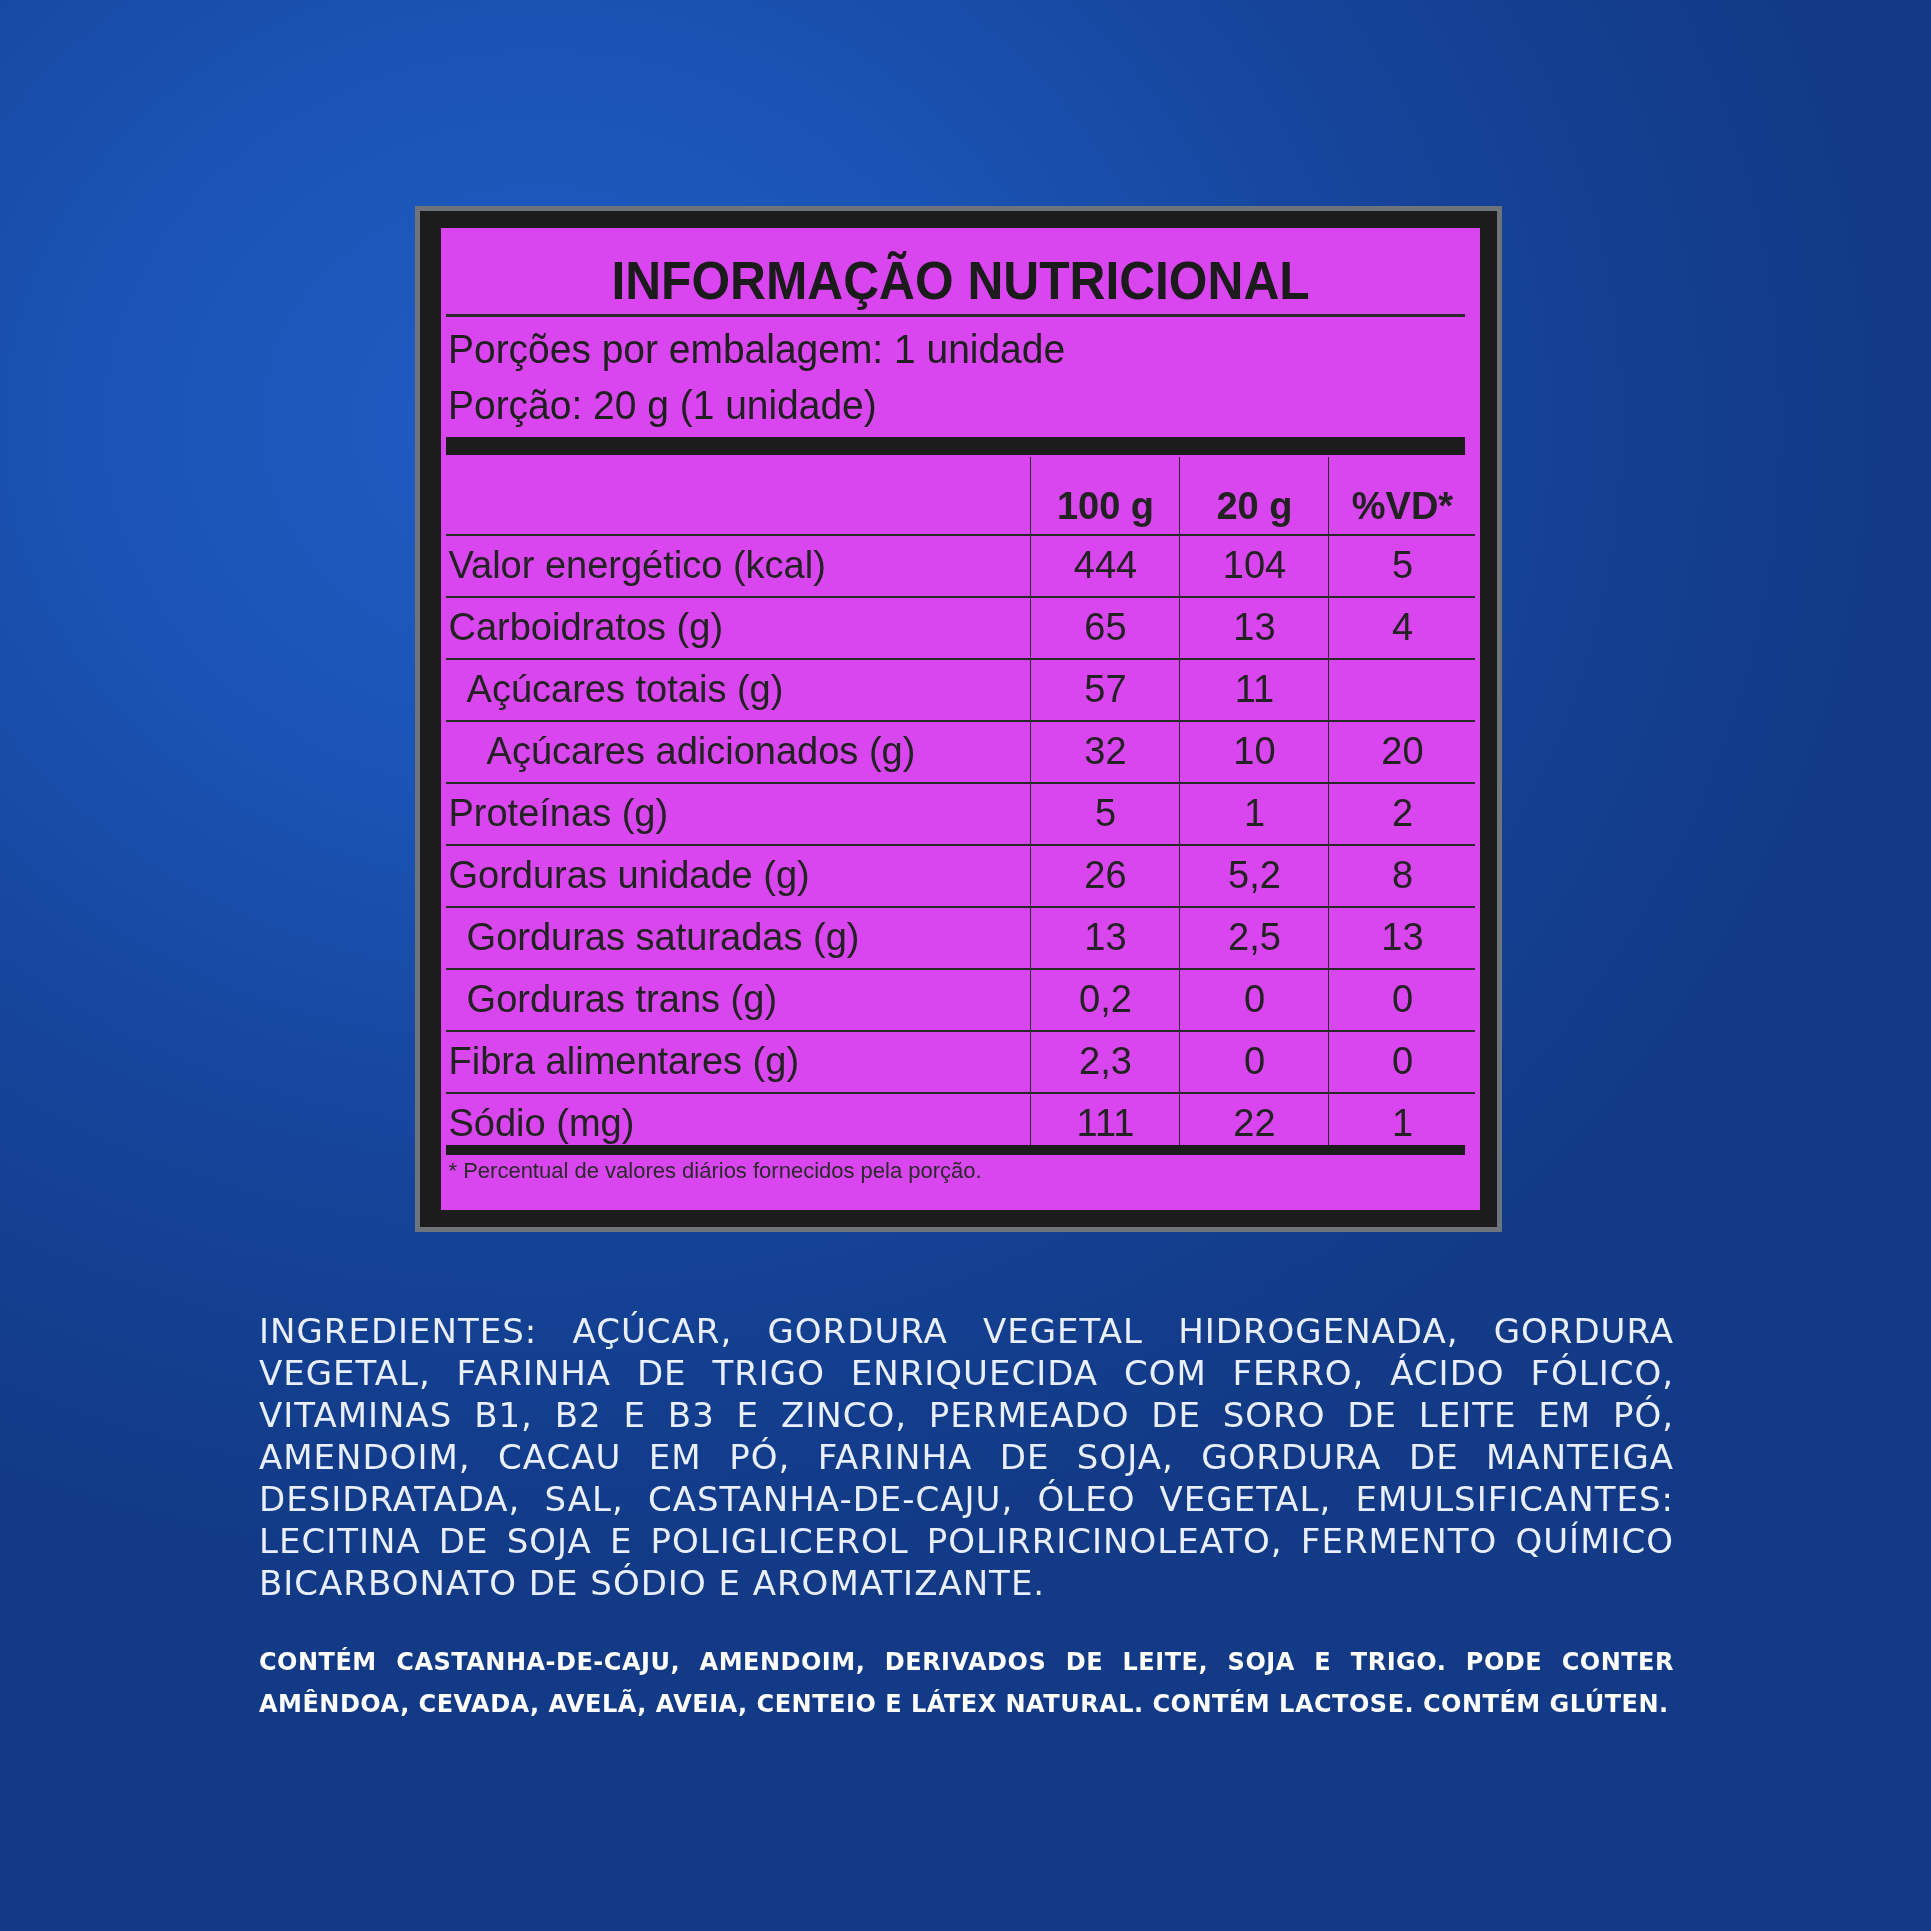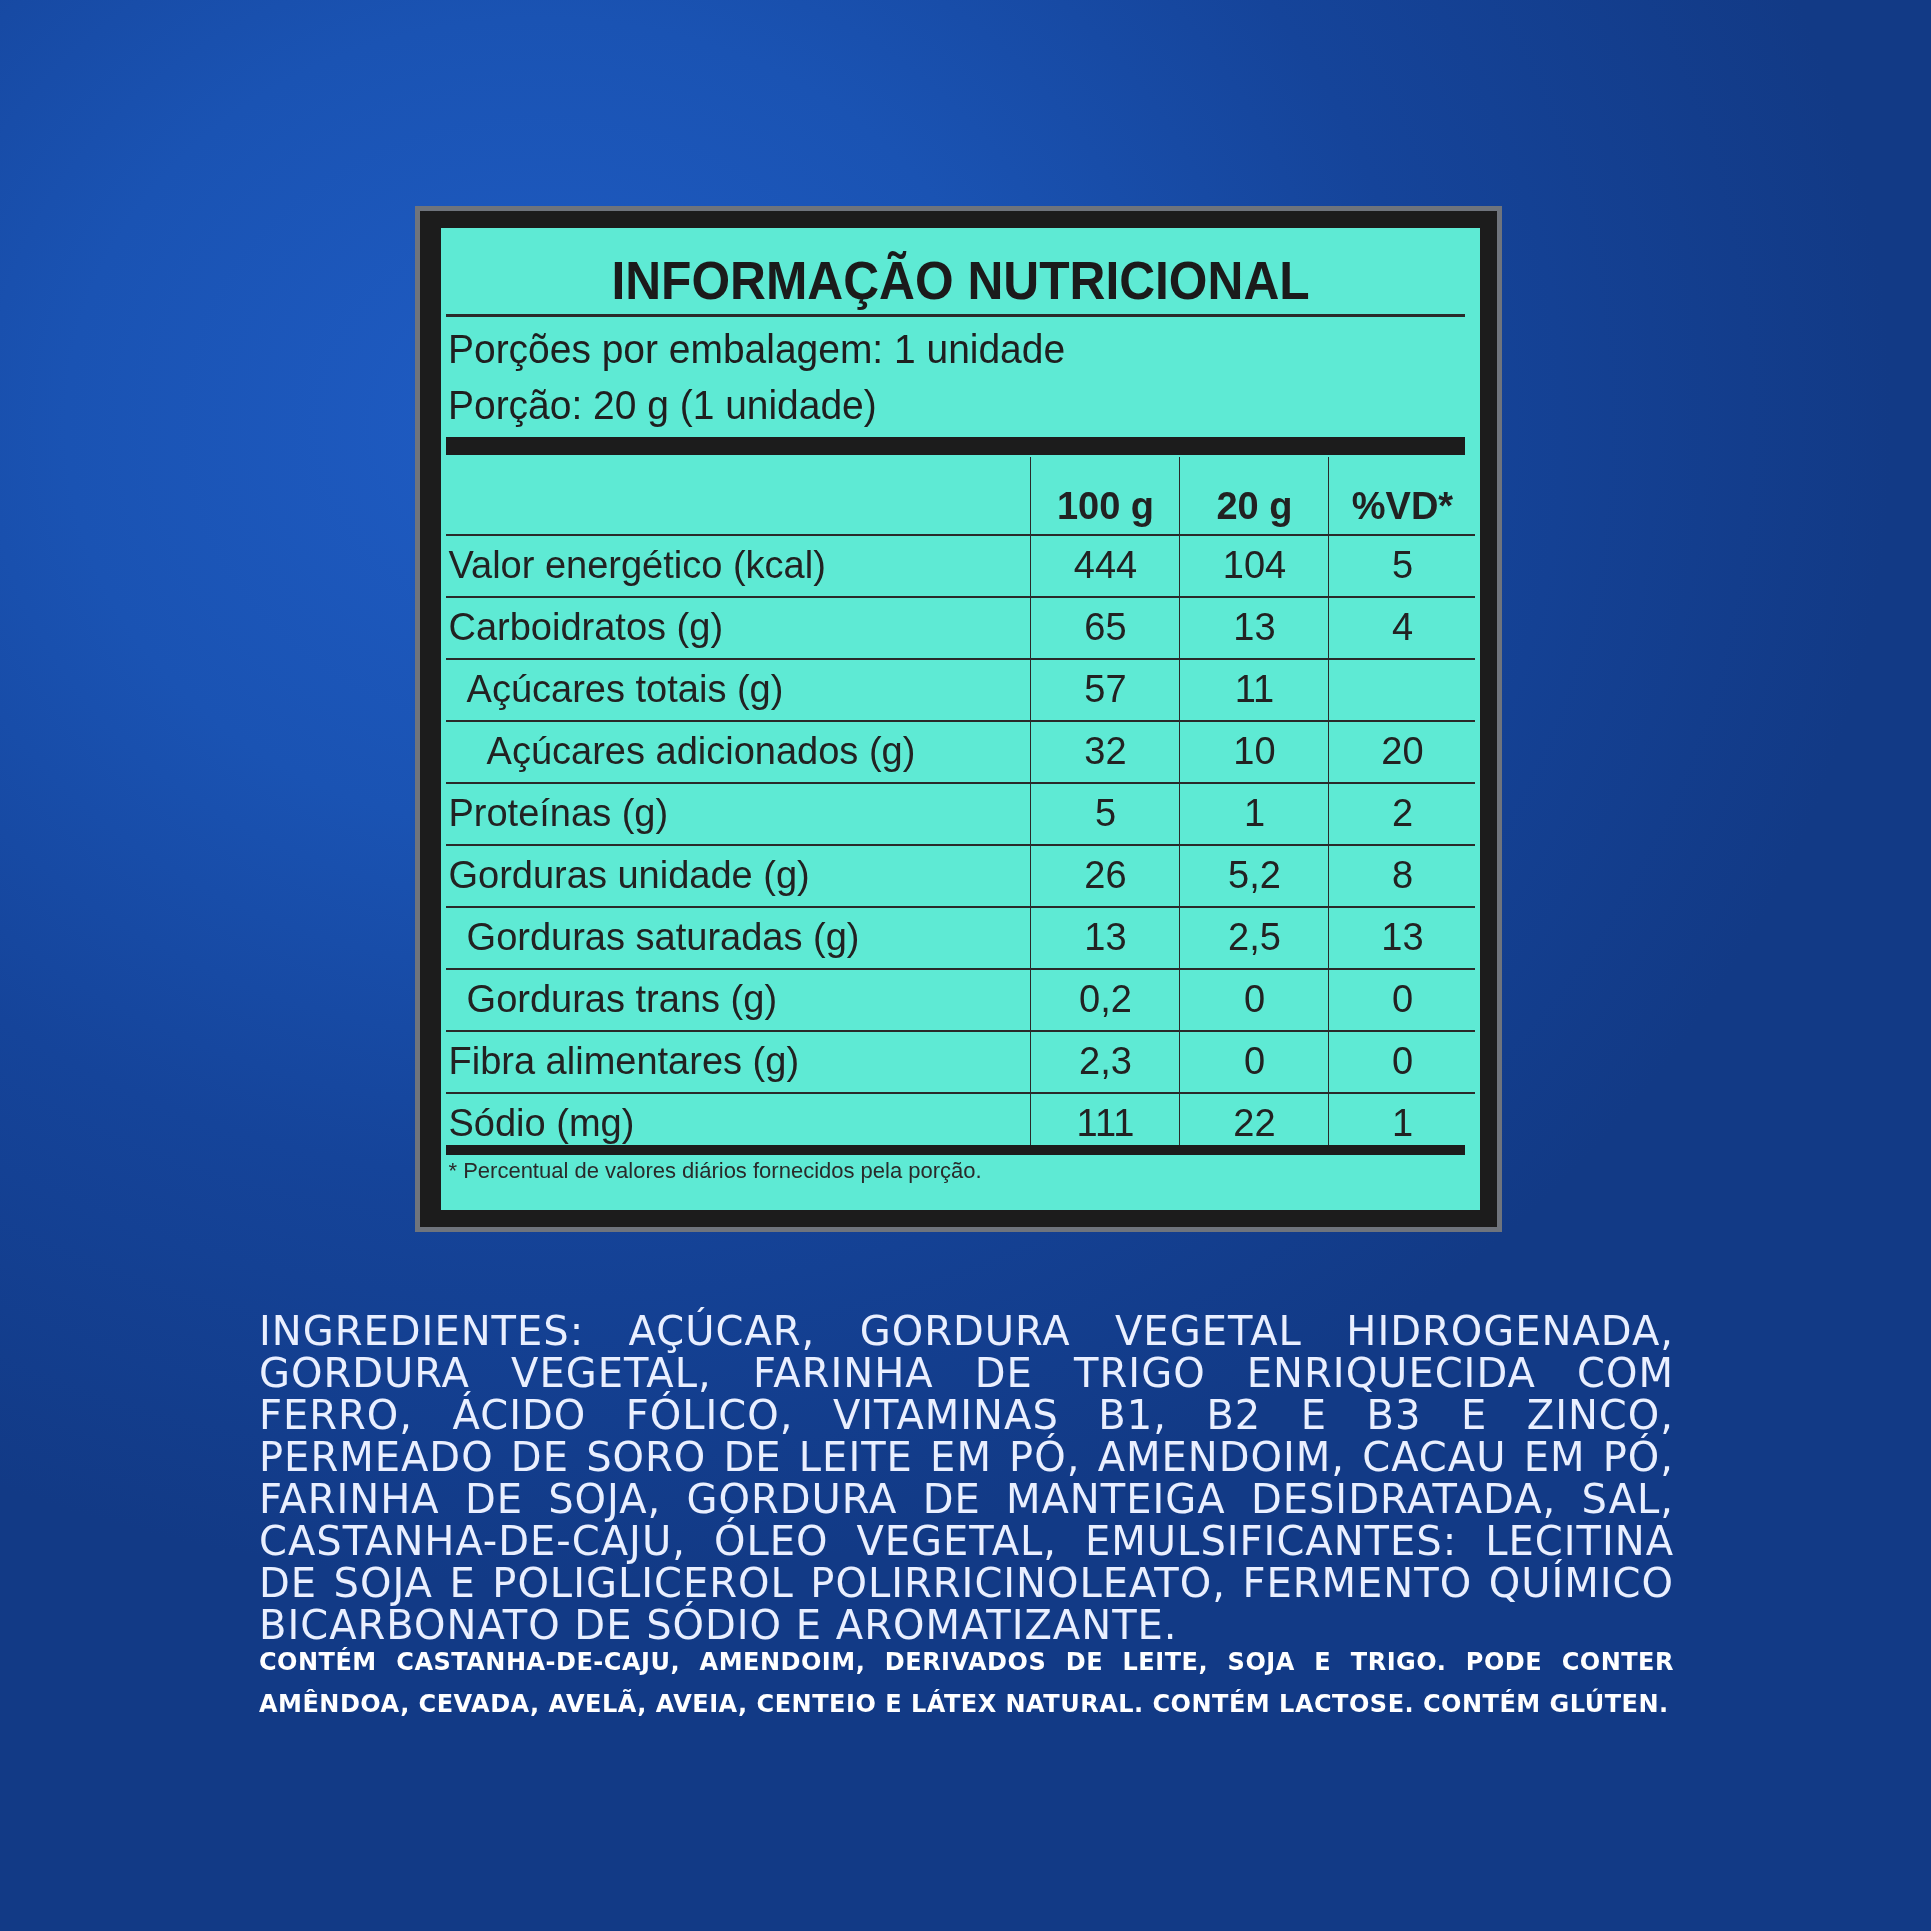--- a/index.html
+++ b/index.html
@@ -9,21 +9,21 @@
     font-family: "Liberation Sans", sans-serif;
   }
   .label-outer {
     position:absolute; left:415px; top:206px; width:1087px; height:1026px;
     background:#6f747c; box-sizing:border-box; padding:4.8px;
   }
   .label-border {
     width:100%; height:100%; background:#1c1c1c; box-sizing:border-box; padding:17.4px 17.4px 17.4px 21px;
   }
   .label-inner {
-    width:100%; height:100%; background:#5eead4; position:relative; box-sizing:border-box;
+    width:100%; height:100%; background:#d946ef; position:relative; box-sizing:border-box;
   }
   .title {
     position:absolute; left:0; right:0; top:21px; text-align:center;
     font-weight:bold; font-size:54px; color:#1b1b1b; letter-spacing:0px;
     font-family:"Liberation Sans", sans-serif; transform:scaleX(0.92);
   }
   .rule-thin { position:absolute; left:4.8px; right:14.5px; height:2.9px; background:#2a2a2a; }
   .serving {
     position:absolute; left:7.7px; font-size:41px; color:#1f1f1f; transform-origin:left center; transform:scaleX(0.95);
     white-space:nowrap;
@@ -42,21 +42,21 @@
   table.nt .c2 { width:148px; text-align:center; border-left:1.9px solid #2a2a2a; }
   table.nt .c3 { width:146px; text-align:center; border-left:1.9px solid #2a2a2a; }
   table.nt tr:last-child td { border-bottom:none;margin-top:39px; }
   .ind1 { padding-left:21px !important; }
   .ind2 { padding-left:41px !important; }
   .footnote {
     position:absolute; left:7.7px; top:930px; font-size:22px; color:#2a2a2a; white-space:nowrap;
   }
   .ingredients {
     position:absolute; left:259px; top:1310px; width:1415px;
-    color:#e9efff; font-size:40px; line-height:42px; letter-spacing:1px;
+    color:#e9efff; font-size:34px; line-height:42px; letter-spacing:1px;
     text-align:justify; text-align-last:left; font-family:"DejaVu Sans", sans-serif; font-weight:normal;
   }
   .allergens {
     position:absolute; left:259px; top:1641px; width:1415px;
     color:#ffffff; font-size:24px; line-height:42px; font-weight:bold;
     text-align:justify; text-align-last:left; font-family:"DejaVu Sans", sans-serif; letter-spacing:0.5px;
   }
 </style>
 </head>
 <body>

